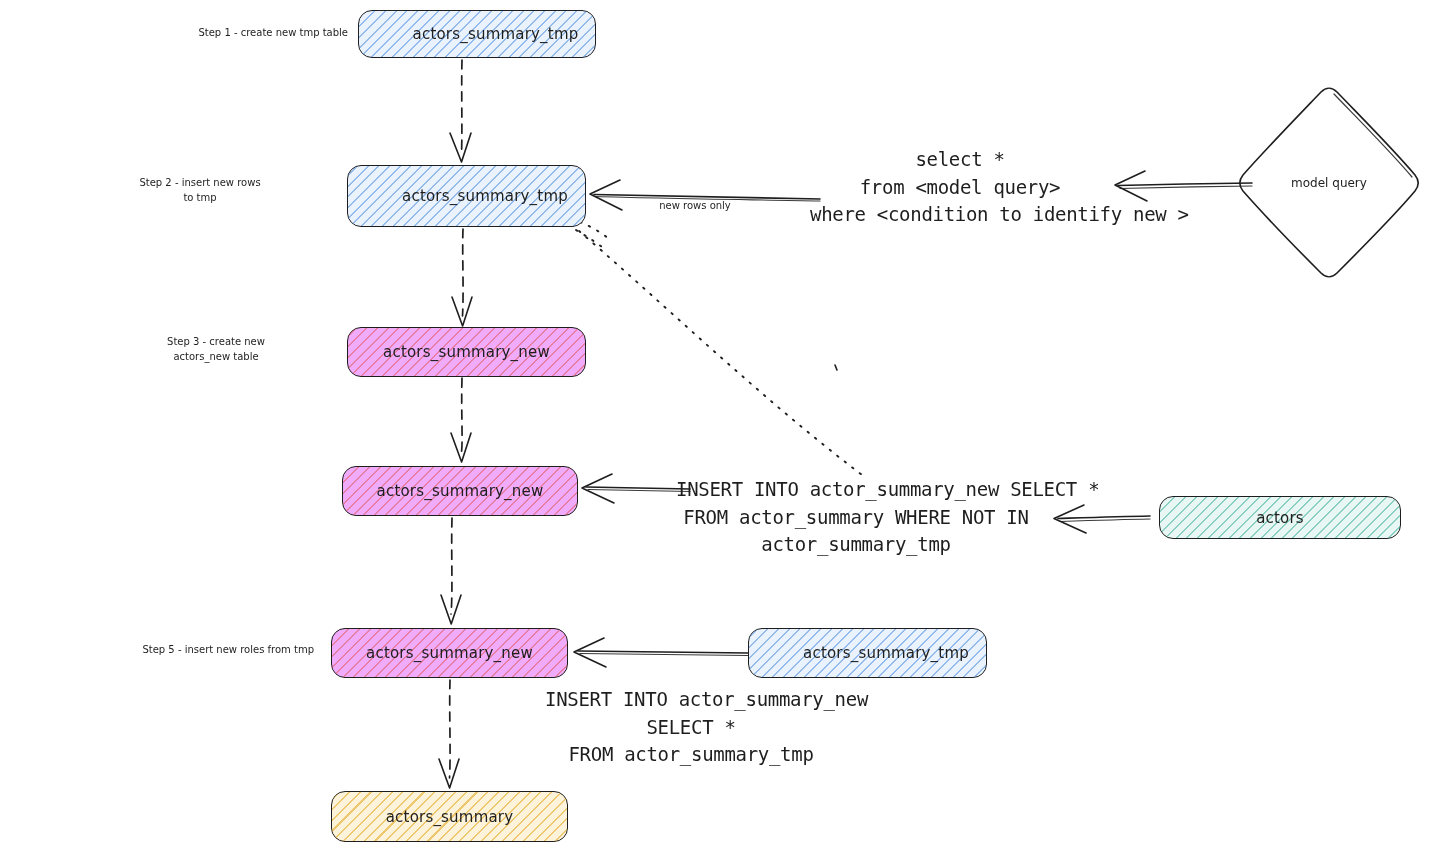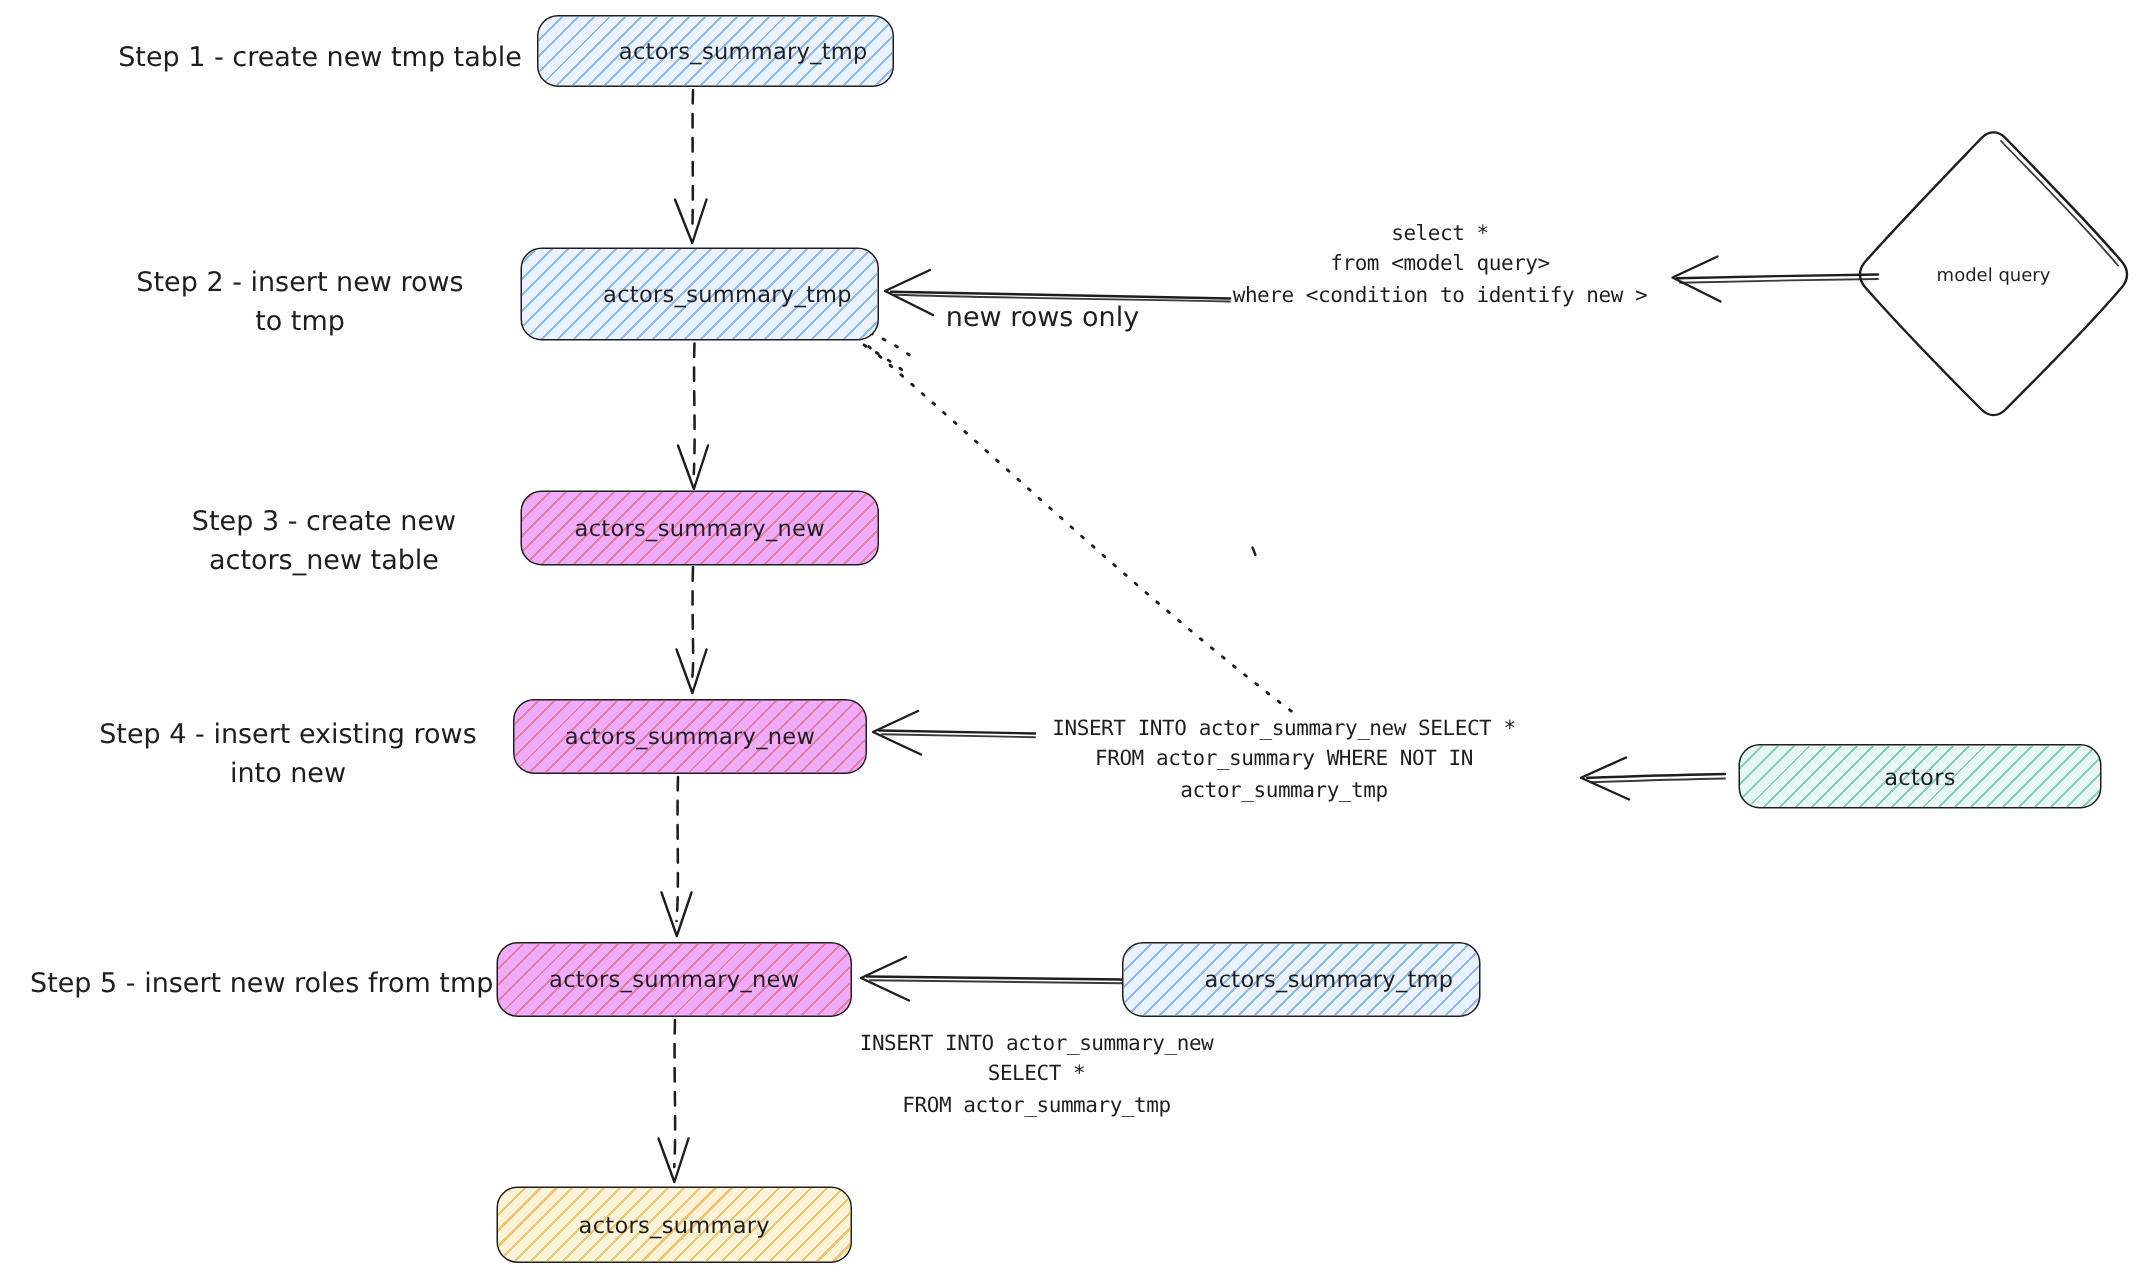--- a/index.html
+++ b/index.html
@@ -66,31 +66,31 @@
   .hatch-yellow::after{
     background: repeating-linear-gradient(-45deg,
        rgba(230,170,40,0.6) 0px, rgba(230,170,40,0.6) 1.5px,
        rgba(255,255,255,0) 1.5px, rgba(255,255,255,0) 7.5px);
   }
   .hatch-yellow { background-color: #fdf3da; }
 
   .caption {
     position: absolute;
     color: #1e1e1e;
-    font-size: 18px;
+    font-size: 10px;
     line-height: 1.45;
     white-space: pre;
     font-family: "DejaVu Sans", sans-serif;
   }
   .caption.c  { text-align: center; }
   .caption.r  { text-align: right; }
   .annot {
     position: absolute;
     color: #1e1e1e;
-    font-size: 14px;
+    font-size: 19px;
     line-height: 1.45;
     white-space: pre;
     text-align: center;
     font-family: "DejaVu Sans Mono", monospace;
     letter-spacing: -0.3px;
   }
   .diamond-wrap {
     position: absolute;
   }
   .diamond-label {
@@ -231,22 +231,20 @@
   </div>
 
   <div class="caption r" style="left:60px; top:26px; width:288px;">Step 1 - create new tmp table</div>
 
   <div class="caption c" style="left:75px; top:176px; width:250px;">Step 2 - insert new rows
 to tmp</div>
 
   <div class="caption c" style="left:105px; top:335px; width:222px;">Step 3 - create new
 actors_new table</div>
 
-  <div class="caption c" style="left:60px; top:477px; width:264px;">Step 4 - insert existing rows
-into new</div>
 
   <div class="caption r" style="left:20px; top:643px; width:294px;">Step 5 - insert new roles from tmp</div>
 
 
   <div class="caption c" style="left:628px; top:199px; width:134px;">new rows only</div>
 
   <div class="annot" style="left:810px; top:146px; width:300px;">select *
 from &lt;model query&gt;
 where &lt;condition to identify new &gt;</div>
 

